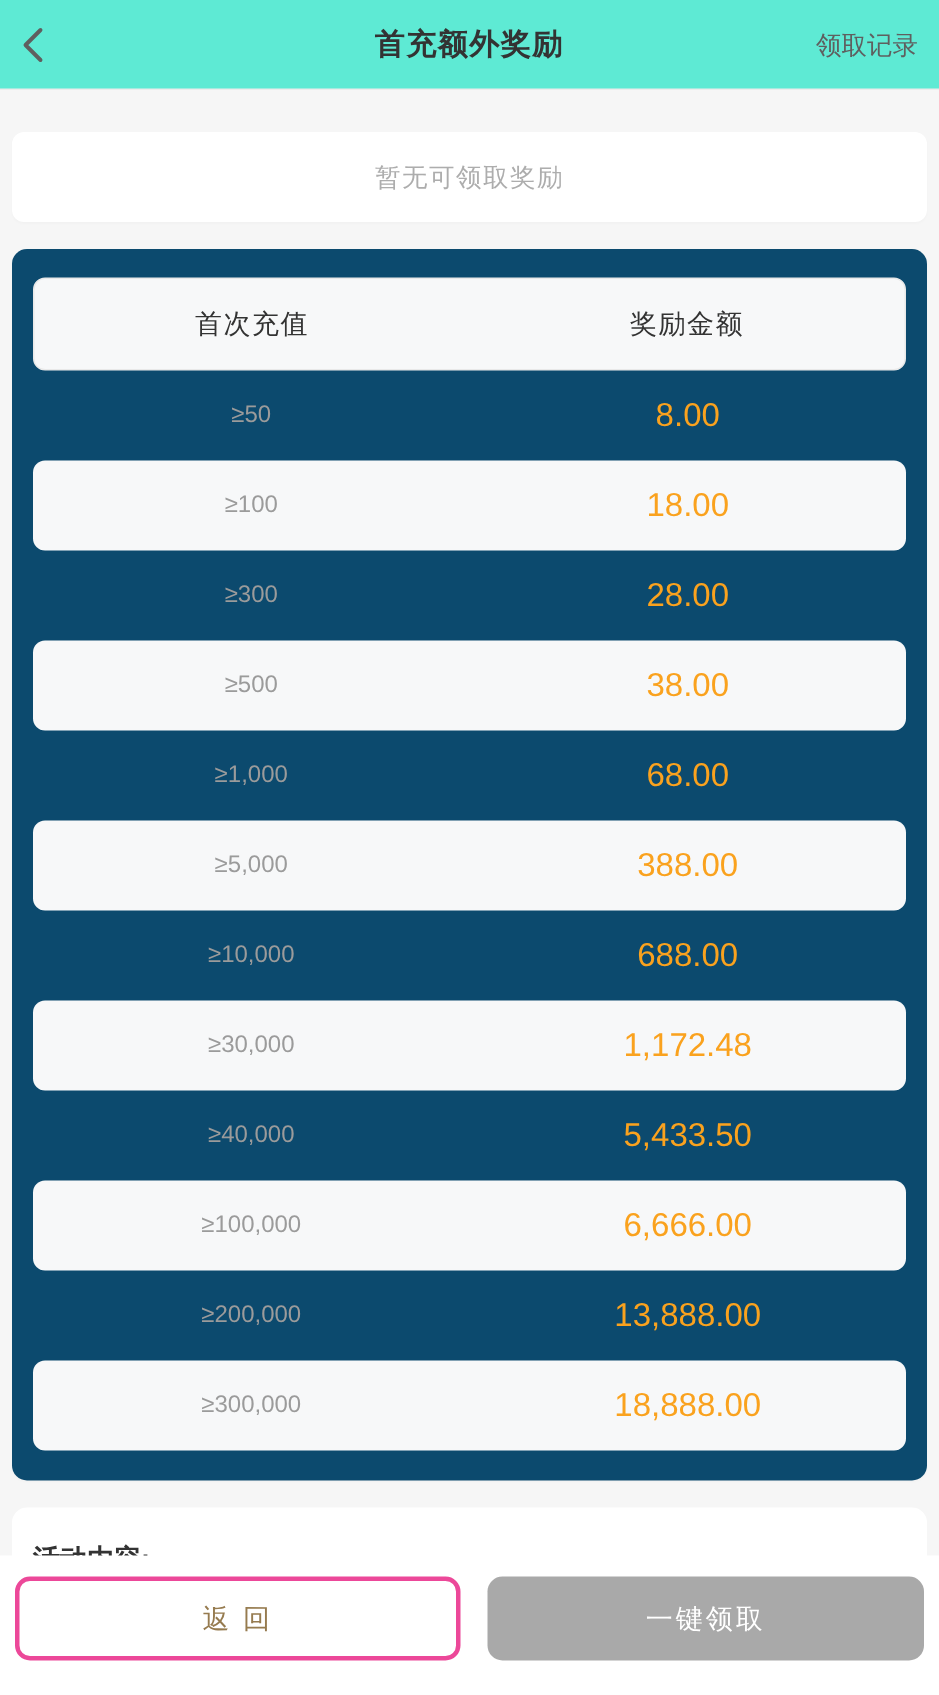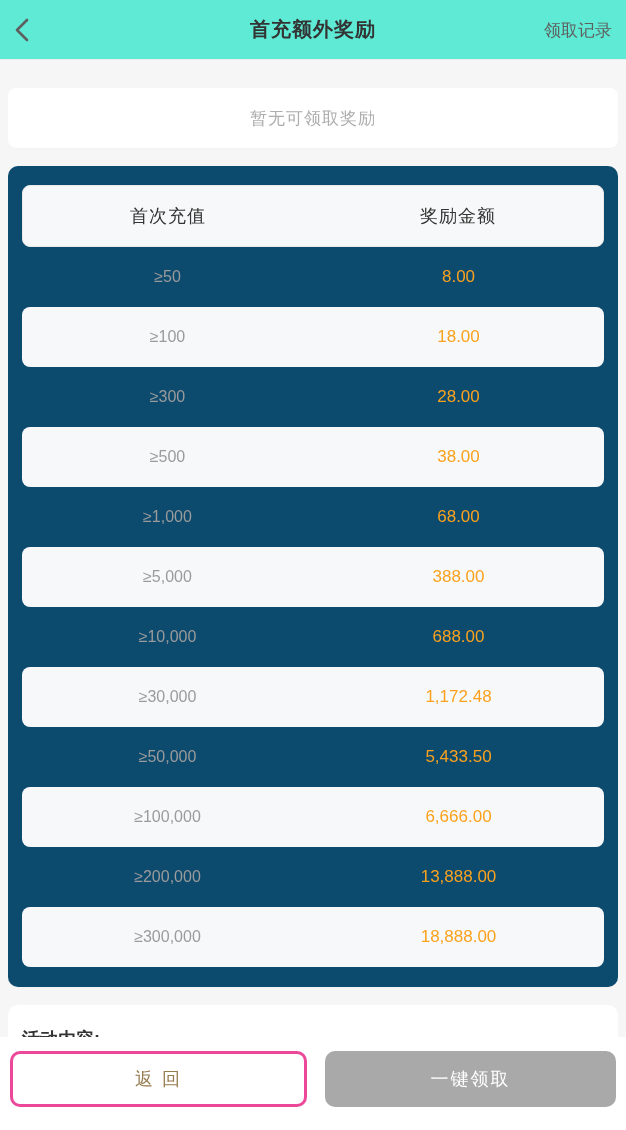--- a/index.html
+++ b/index.html
@@ -87,21 +87,21 @@
     align-items: center;
     border-radius: 8px;
   }
   .trow:nth-child(even) { background: #f7f8f9; }
   .trow .cell { flex: 1; text-align: center; }
   .cell.threshold {
     font-size: 16px;
     color: #9b9b9b;
   }
   .cell.amount {
-    font-size: 17px;
+    font-size: 22px;
     color: #faa21e;
   }
   
   .activity-card {
     margin: 18px 8px 0 8px;
     background: #ffffff;
     border-radius: 10px 10px 0 0;
     padding: 22px 14px 60px 14px;
   }
   .activity-title {
@@ -192,21 +192,21 @@
     </div>
     <div class="trow">
       <div class="cell threshold">≥10,000</div>
       <div class="cell amount">688.00</div>
     </div>
     <div class="trow">
       <div class="cell threshold">≥30,000</div>
       <div class="cell amount">1,172.48</div>
     </div>
     <div class="trow">
-      <div class="cell threshold">≥50,000</div>
+      <div class="cell threshold">≥40,000</div>
       <div class="cell amount">5,433.50</div>
     </div>
     <div class="trow">
       <div class="cell threshold">≥100,000</div>
       <div class="cell amount">6,666.00</div>
     </div>
     <div class="trow">
       <div class="cell threshold">≥200,000</div>
       <div class="cell amount">13,888.00</div>
     </div>

